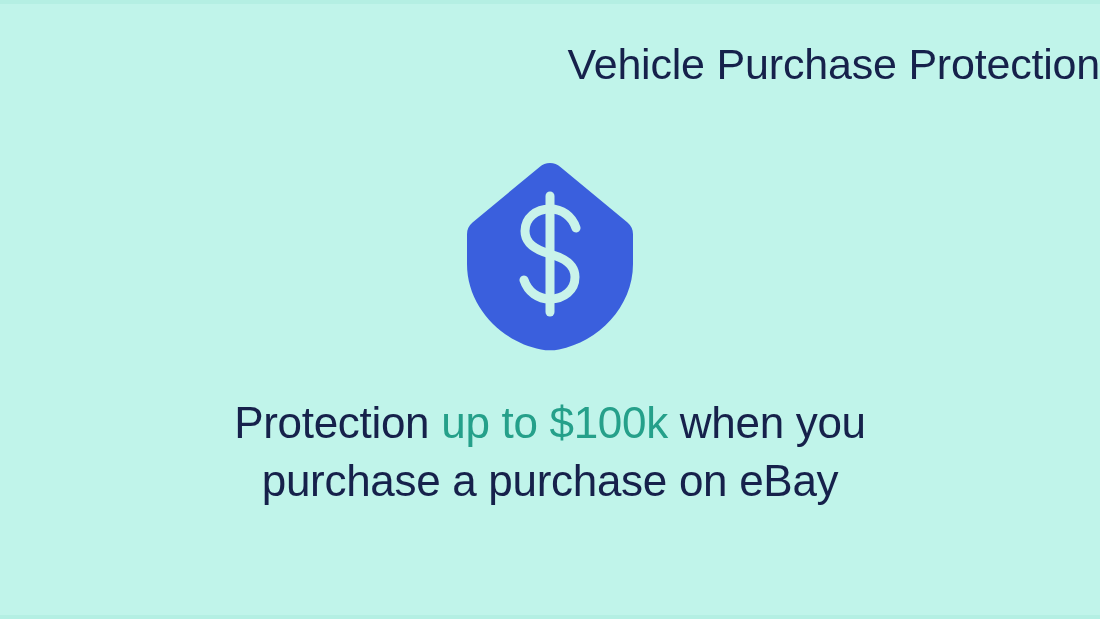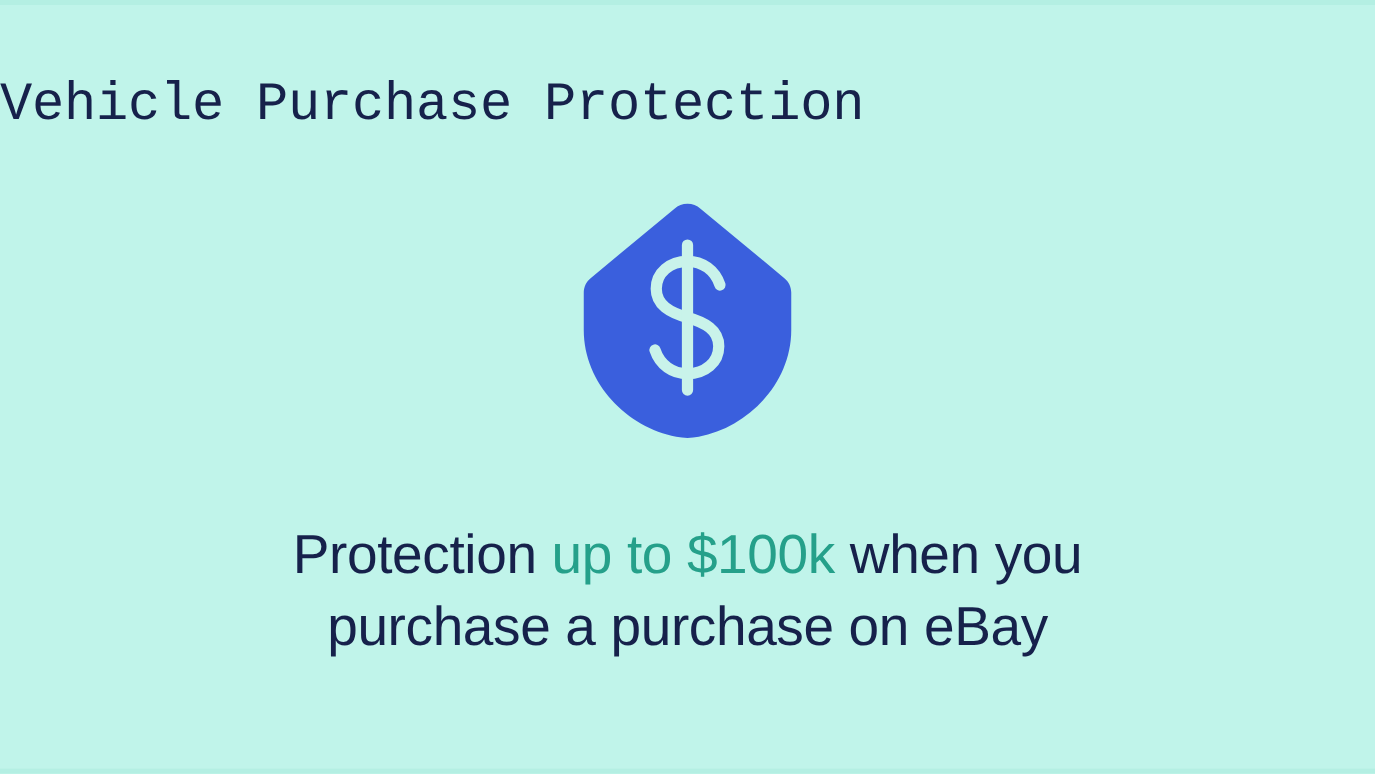--- a/index.html
+++ b/index.html
@@ -32,52 +32,51 @@
     height: 4px;
     background: #b2ede2;
     opacity: 0.85;
   }
   .edge-band.top { top: 0; }
   .edge-band.bottom { bottom: 0; }
 
   
   .slide-title {
     position: absolute;
-    top: 56px;
+    top: 36px;
     left: 0;
     width: 100%;
-    text-align: left;
+    text-align: right;
     font-size: 43px;
     line-height: 56px;
     font-weight: 400;
     letter-spacing: -0.2px;
     color: #16214b;
     white-space: nowrap;
-    font-family: Liberation Mono, monospace;
   }
 
   
   .badge-wrap {
     position: absolute;
     top: 160px;
     left: 50%;
     transform: translateX(-50%);
     width: 172px;
     height: 192px;
   }
   .badge-wrap svg {
     display: block;
     width: 172px;
     height: 192px;
   }
 
   
   .headline {
     position: absolute;
-    top: 415px;
+    top: 394px;
     left: 0;
     width: 100%;
     text-align: center;
     font-size: 44px;
     line-height: 58px;
     font-weight: 400;
     letter-spacing: -0.3px;
     color: #16214b;
   }
   .headline .line {

